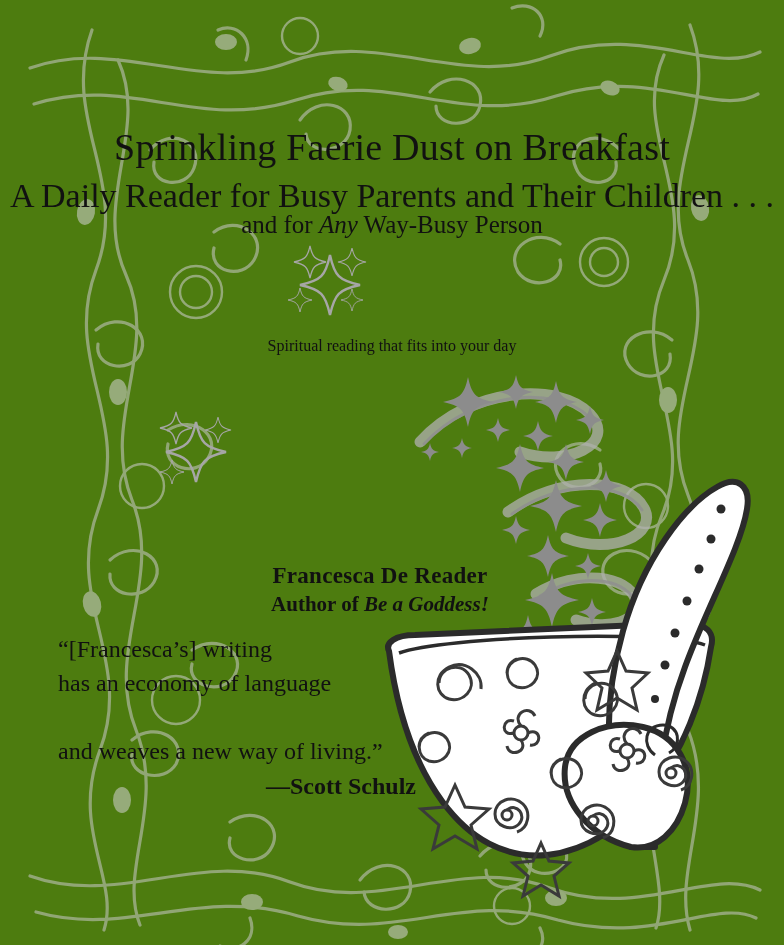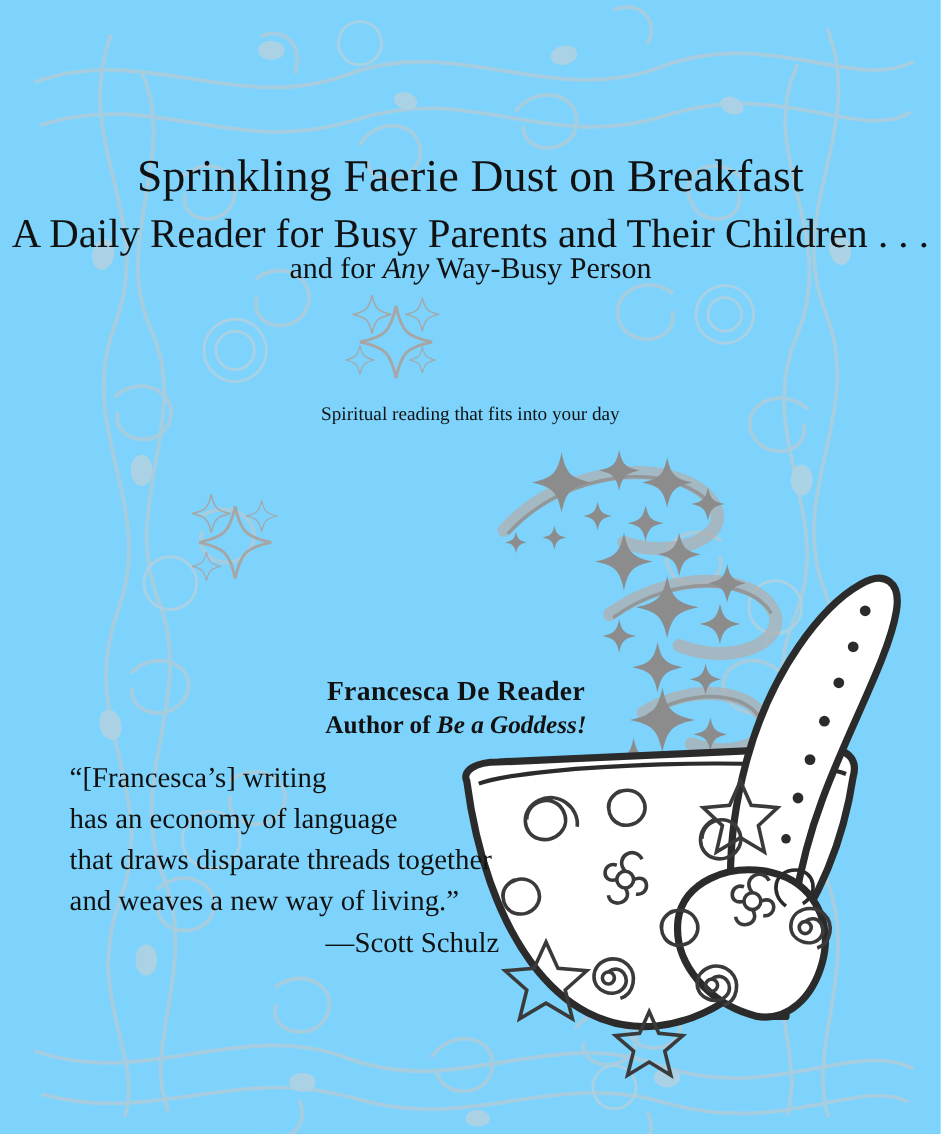--- a/index.html
+++ b/index.html
@@ -9,21 +9,21 @@
   }
   body {
     font-family: "Liberation Serif", serif;
     color: #111111;
   }
   #page {
     position: relative;
     width: 784px;
     height: 945px;
     overflow: hidden;
-    background: #7dd3fc;
+    background: #4d7c0f;
   }
 
   
   #vines {
     position: absolute;
     left: 0; top: 0;
     width: 784px;
     height: 945px;
     z-index: 0;
     opacity: 0.55;
@@ -130,20 +130,21 @@
     width: 400px;
     font-size: 24px;
     line-height: 1.42;
     text-align: left;
   }
   .blurb-attrib {
     display: block;
     text-align: right;
     padding-right: 42px;
     margin-top: 1px;
+    font-weight: bold;
   }
 </style>
 </head>
 <body>
 
 <div id="page">
 
   <svg id="vines" viewBox="0 0 784 945" xmlns="http://www.w3.org/2000/svg" aria-hidden="true">
     <g fill="none" stroke="#c9c9c9" stroke-width="3.2" stroke-linecap="round">
 
@@ -342,19 +343,19 @@
 
     <div class="tagline">Spiritual reading that fits into your day</div>
 
     <div class="author">Francesca De Reader</div>
 
     <div class="author-sub"><span>Author of </span><span class="ital">Be a Goddess!</span></div>
 
     <div class="blurb">
       <span>“[Francesca’s] writing</span><br>
       <span>has an economy of language</span><br>
-      <span>that draws disparate threads together</span><br>
+      <br>
       <span>and weaves a new way of living.”</span>
       <span class="blurb-attrib">—Scott Schulz</span>
     </div>
 
   </div>
 </div>
 
 </body></html>

